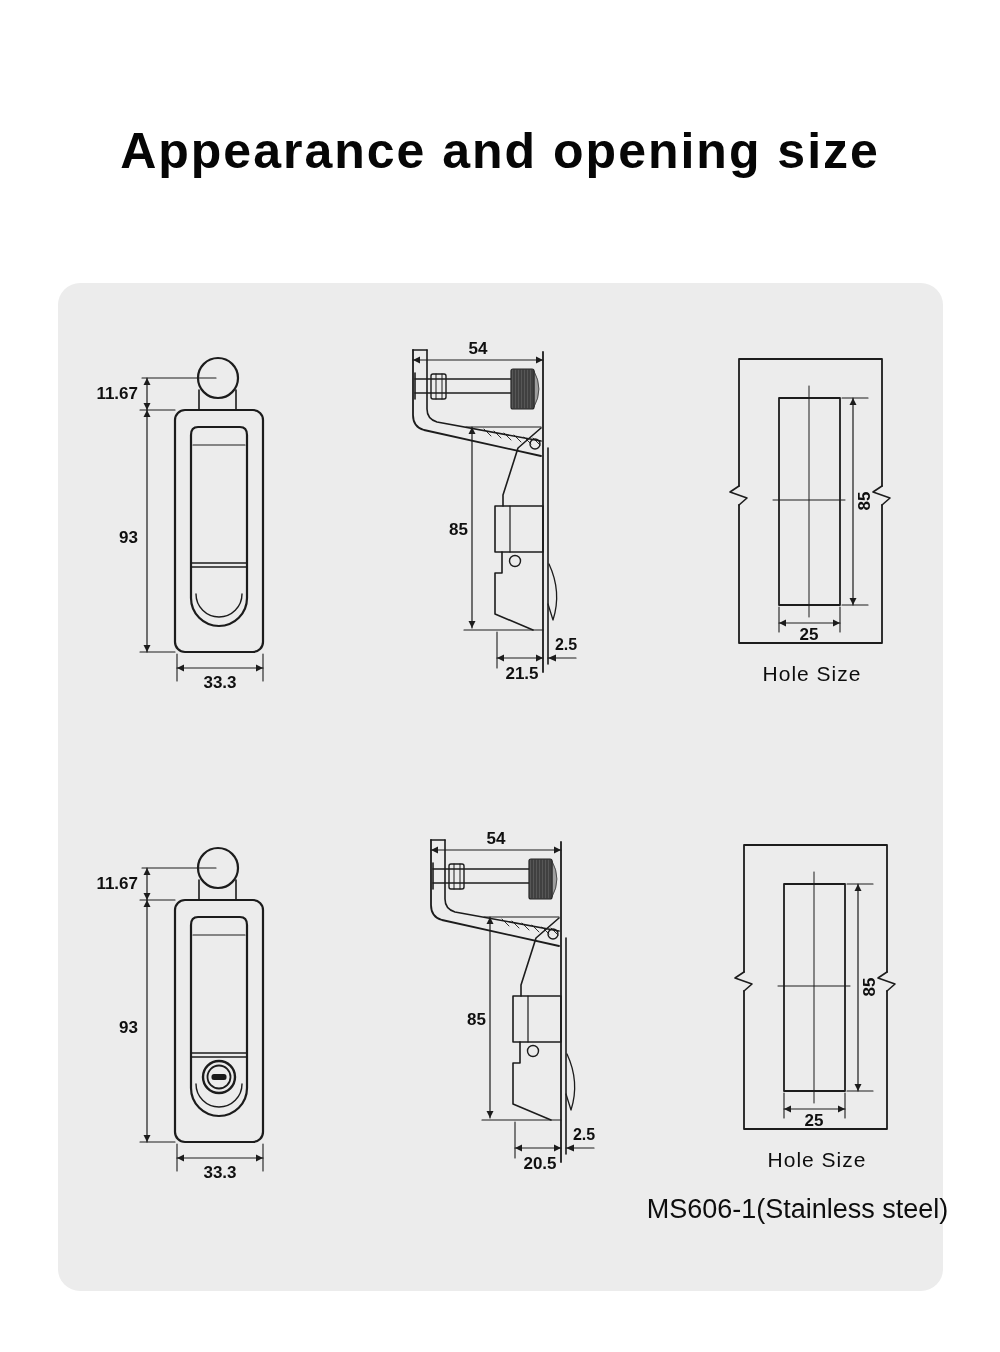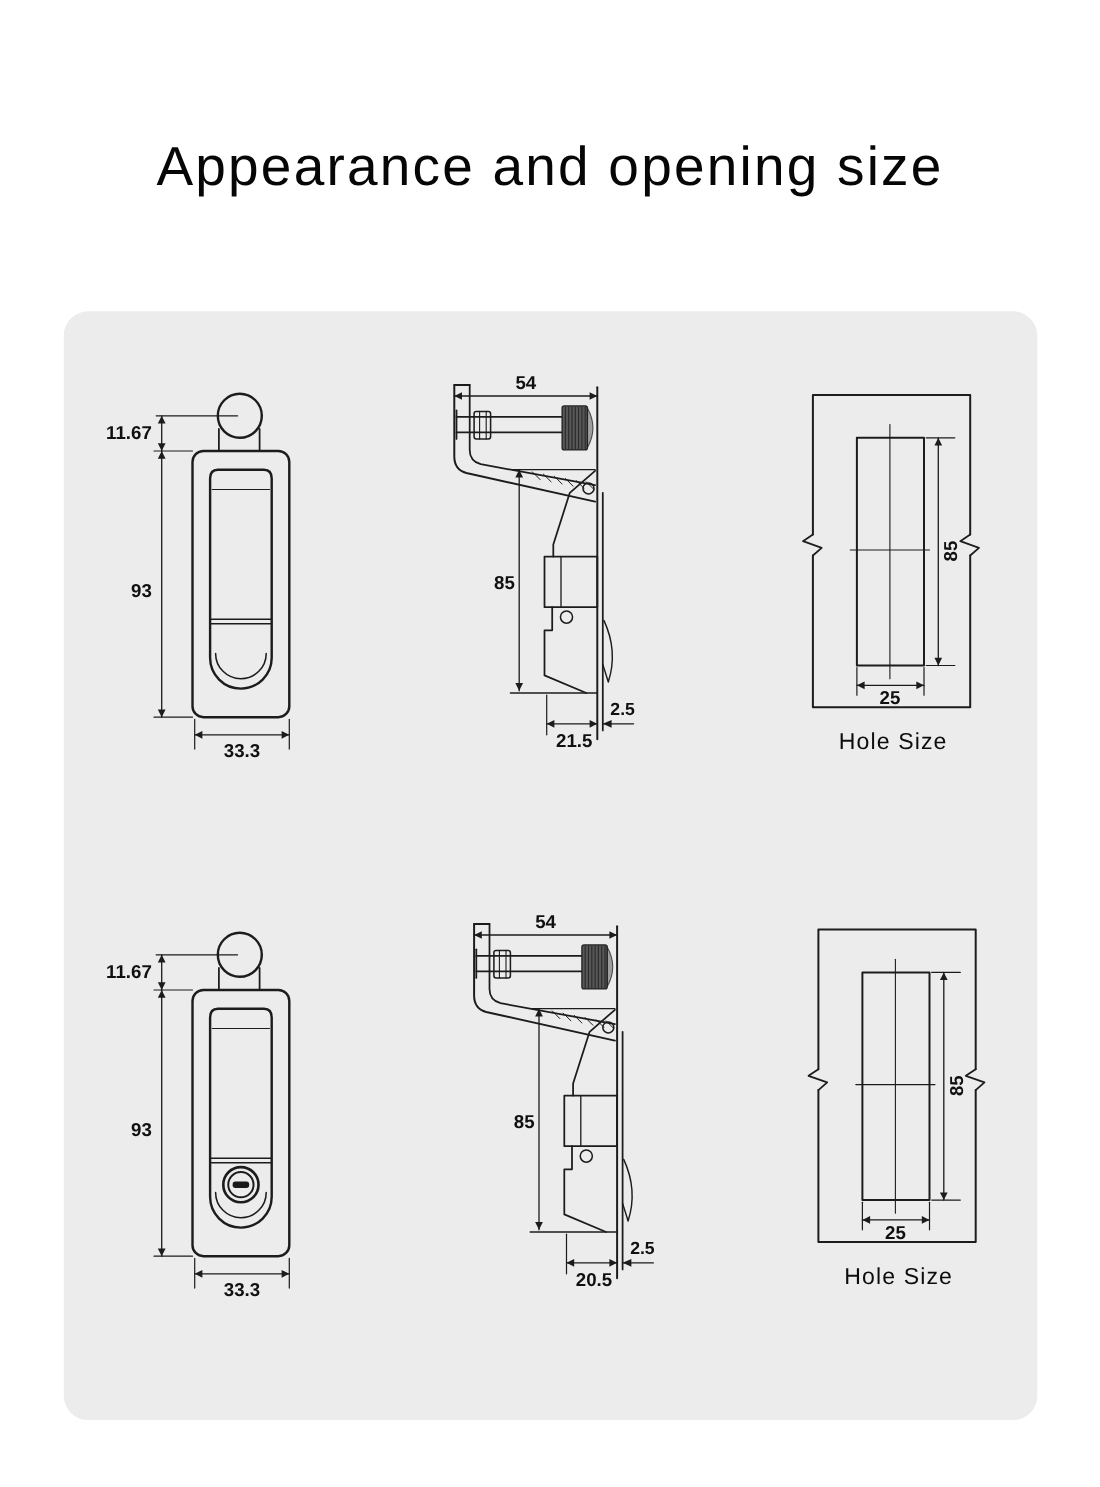--- a/index.html
+++ b/index.html
@@ -1,18 +1,18 @@
 <!DOCTYPE html>
 <html><head>
 <meta charset="utf-8">
 <style>
   html,body{margin:0;padding:0;background:#ffffff;}
   body{width:1000px;height:1352px;position:relative;font-family:"Liberation Sans","DejaVu Sans",sans-serif;overflow:hidden;}
   .page{position:absolute;left:0;top:0;width:1000px;height:1352px;background:#ffffff;}
-  .title{position:absolute;left:0;top:88px;width:1000px;text-align:center;font-size:50px;font-weight:normal;letter-spacing:2px;color:#060606;white-space:nowrap;}
+  .title{position:absolute;left:0;top:88px;width:1000px;text-align:center;font-size:50px;font-weight:bold;letter-spacing:2px;color:#060606;white-space:nowrap;}
   .panel{position:absolute;left:58px;top:283px;width:885px;height:1008px;background:#ececec;border-radius:22px;}
   .drawing{position:absolute;overflow:visible;}
   .front1{left:22px;top:57px;}
   .side1{left:332px;top:47px;}
   .hole1{left:642px;top:57px;}
   .front2{left:22px;top:547px;}
   .side2{left:350px;top:537px;}
   .hole2{left:647px;top:543px;}
   .product-label{position:absolute;text-align:center;font-size:27px;color:#0d0d0d;white-space:nowrap;}
   .label1{left:562px;top:433px;width:380px;}
@@ -199,15 +199,16 @@
       <text class="dim" x="132" y="349" text-anchor="middle">20.5</text>
     </svg>
 
     <svg class="drawing hole2" width="250" height="360" viewBox="0 0 250 360">
       <use href="#sym-hole"></use>
       <text class="dim" x="170" y="161" text-anchor="middle" transform="rotate(-90 170 161)">85</text>
       <text class="dim" x="109" y="300" text-anchor="middle">25</text>
       <text class="caption" x="112" y="341" text-anchor="middle">Hole Size</text>
     </svg>
 
+    <div class="product-label label2">MS606-1(Stainless steel)</div>
 
   </div>
 </div>
 
 </body></html>

